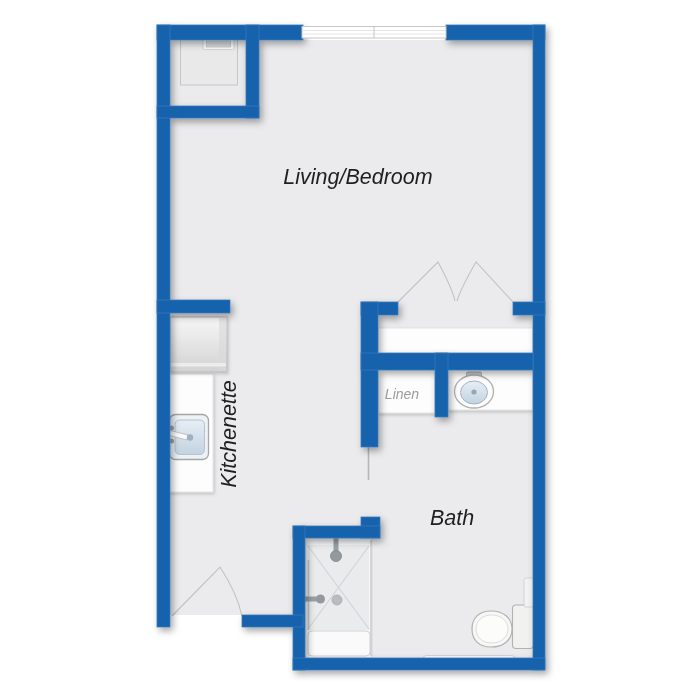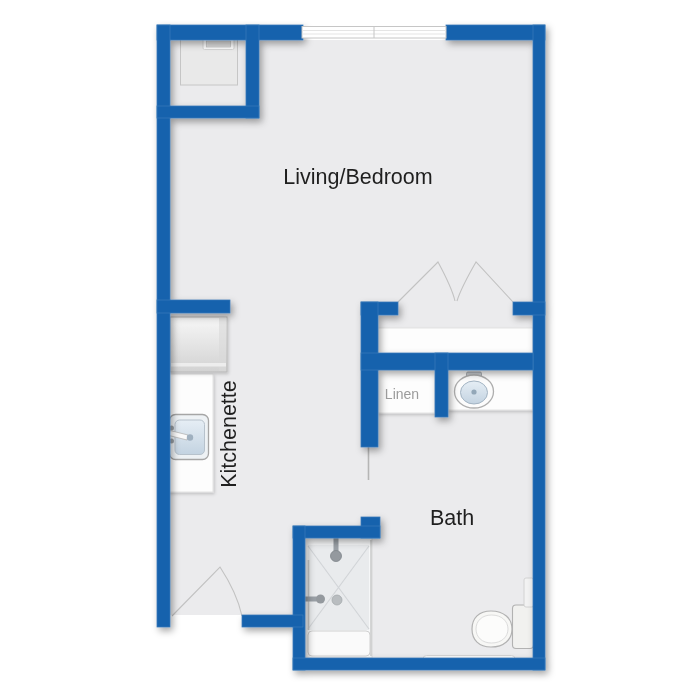--- a/index.html
+++ b/index.html
@@ -5,20 +5,21 @@
   html,body{margin:0;padding:0;}
   body{
     background:var(--background,#ffffff);
     font-family:"Liberation Sans",sans-serif;
   }
   .canvas{
     position:relative;
     width:676px;height:700px;
     background:var(--background,#ffffff);
     overflow:hidden;
+    font-style:italic;
   }
   svg{position:absolute;left:0;top:0;}
   .floor{fill:var(--floor,#ebebed);}
   .wall{fill:var(--wall,#1262ad);stroke:#3c7ab8;stroke-width:.8;}
   .white-fixture{fill:var(--counter,#fdfdfd);stroke:#e0e0e0;stroke-width:.9;}
   .door-line{fill:none;stroke:#c2c2c2;stroke-width:1.1;}
   .room-label{
     fill:var(--label-text,#1f1f1f);
     font-family:"Liberation Sans",sans-serif;
     font-size:21.5px;

